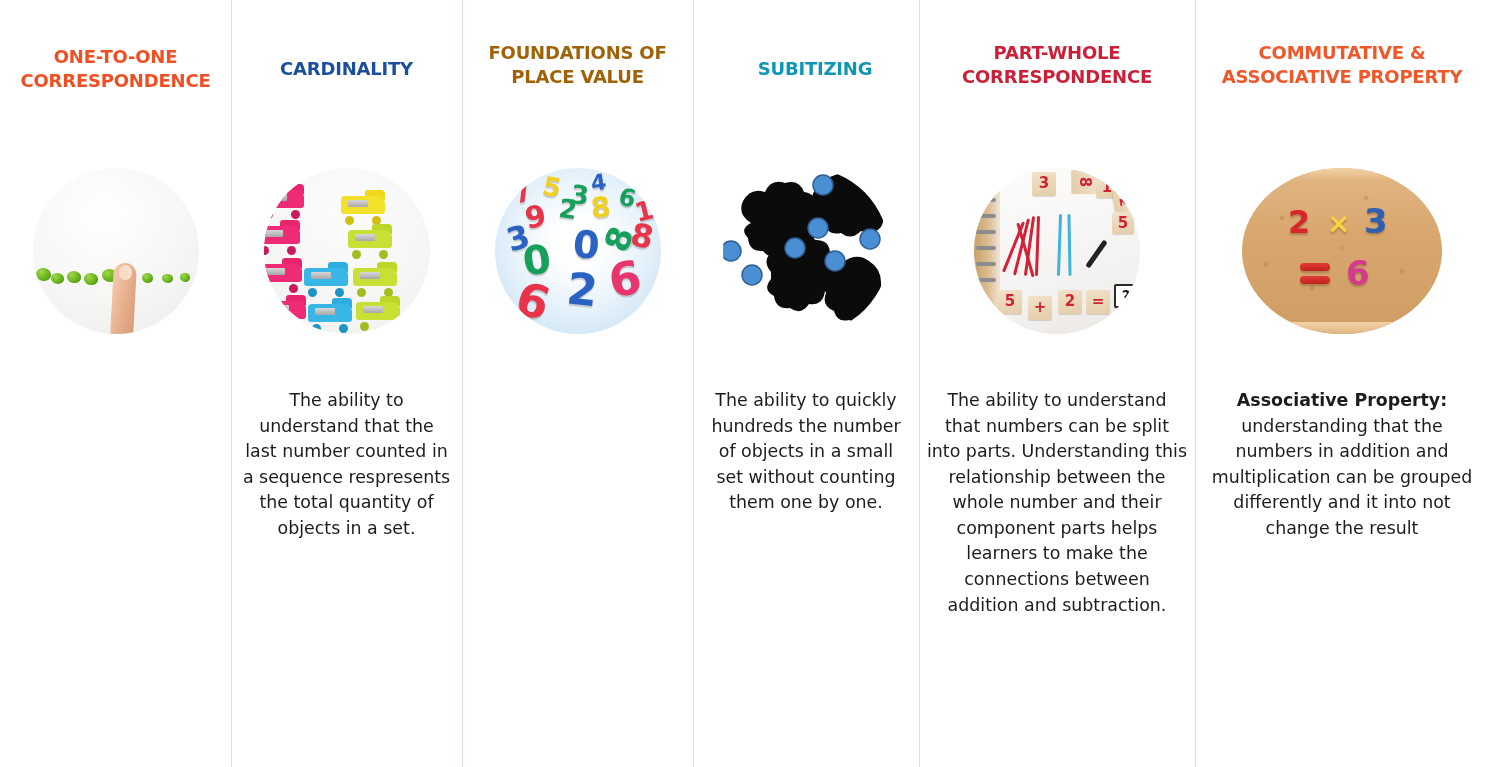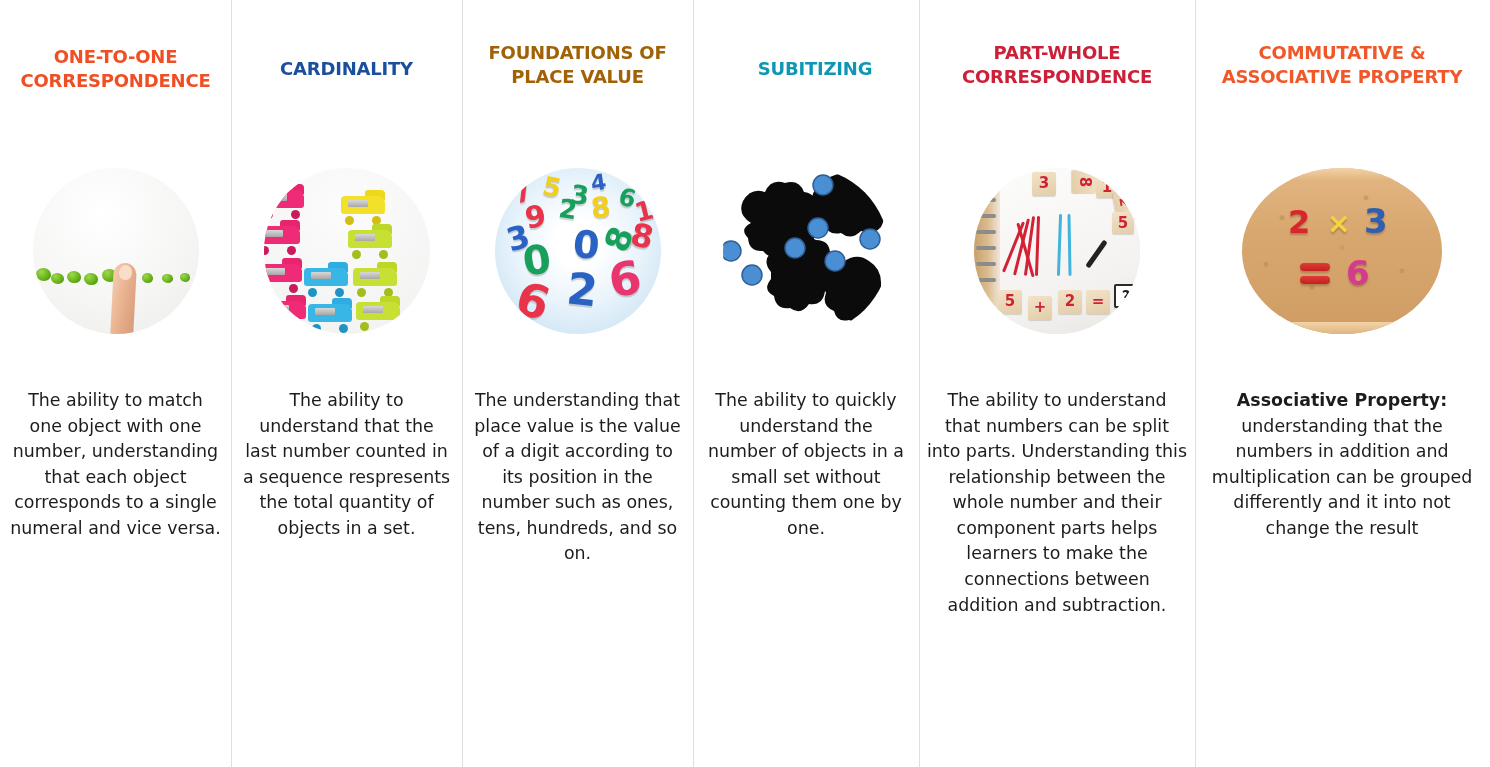--- a/index.html
+++ b/index.html
@@ -247,21 +247,20 @@
       <div class="pea" style="left:21%; top:62%; width:14px; height:12px;"></div>
       <div class="pea" style="left:31%; top:63%; width:14px; height:12px;"></div>
       <div class="pea" style="left:42%; top:61%; width:15px; height:13px;"></div>
       <div class="pea" style="left:54%; top:63%; width:12px; height:10px;"></div>
       <div class="pea" style="left:66%; top:63%; width:11px; height:10px;"></div>
       <div class="pea" style="left:78%; top:64%; width:11px; height:9px;"></div>
       <div class="pea" style="left:89%; top:63%; width:10px; height:9px;"></div>
       <div class="finger"></div>
       <div class="nail"></div>
     </div>
-    <div class="body-text">The ability to match one object with one number, understanding that each object corresponds to a single numeral and vice versa.</div>
   </div>
 
   <div class="col c2">
     <div class="heading" style="color:#1A4F9C">CARDINALITY</div>
     <div class="figure fig-trucks">
       <div class="truck" style="left:-4px; top:22px;">
         <div class="body2" style="background:#e8246e"></div>
           <div class="cab" style="background:#ef2a76"></div>
         <div class="blade"></div>
           <div class="w w1" style="background:#c81a5c"></div>
@@ -348,21 +347,20 @@
       <div class="num" style="left:140px; top:30px; font-size:26px; color:#e8334a; transform:rotate(-14deg);">1</div>
       <div class="num" style="left:12px;  top:54px; font-size:32px; color:#2a62c4; transform:rotate(-16deg);">3</div>
       <div class="num" style="left:28px;  top:72px; font-size:40px; color:#17a05c; transform:rotate(-8deg);">0</div>
       <div class="num" style="left:78px;  top:58px; font-size:38px; color:#2a62c4; transform:rotate(4deg);">0</div>
       <div class="num" style="left:112px; top:54px; font-size:34px; color:#17a05c; transform:rotate(-70deg);">8</div>
       <div class="num" style="left:136px; top:52px; font-size:32px; color:#e8334a; transform:rotate(12deg);">8</div>
       <div class="num" style="left:72px;  top:100px; font-size:44px; color:#2a62c4; transform:rotate(6deg);">2</div>
       <div class="num" style="left:114px; top:88px; font-size:46px; color:#e8356d; transform:rotate(-10deg);">6</div>
       <div class="num" style="left:22px;  top:110px; font-size:46px; color:#e8334a; transform:rotate(18deg);">6</div>
     </div>
-    <div class="body-text">The understanding that place value is the value of a digit according to its position in the number such as ones, tens, hundreds, and so on.</div>
   </div>
 
   <div class="col c4">
     <div class="heading" style="color:#0E97B5">SUBITIZING</div>
     <div class="figure fig-splat">
       <svg viewBox="0 0 166 166" width="166" height="166">
         <g fill="#0b0b0b">
           <path d="M28 55 q-14 -9 -8 -22 q8 -14 22 -9 q6 -14 20 -9 q14 -4 19 9 q14 2 12 17 q9 11 -2 21 q3 15 -11 17 q-7 13 -20 7 q-11 8 -20 -3 q-14 1 -15 -13 q-9 -9 3 -15 z"></path>
           <path d="M96 18 q12 -14 28 -12 q22 2 32 20 q10 18 2 33 q-8 9 -20 4 q-10 10 -20 2 q-13 3 -17 -9 q-13 -3 -10 -16 q-6 -13 5 -22 z"></path>
           <path d="M48 104 q-10 -12 2 -21 q8 -12 22 -7 q9 -12 21 -4 q14 0 14 14 q11 7 4 19 q4 14 -9 18 q-2 15 -16 13 q-8 12 -19 4 q-14 2 -16 -12 q-12 -6 -3 -17 z"></path>
@@ -372,21 +370,21 @@
           <circle cx="100" cy="17" r="10" fill="#4a8fd4" stroke="#2f5f96" stroke-width="1.5"></circle>
           <circle cx="95" cy="60" r="10" fill="#4a8fd4" stroke="#2f5f96" stroke-width="1.5"></circle>
           <circle cx="72" cy="80" r="10" fill="#4a8fd4" stroke="#2f5f96" stroke-width="1.5"></circle>
           <circle cx="8" cy="83" r="10" fill="#4a8fd4" stroke="#2f5f96" stroke-width="1.5"></circle>
           <circle cx="29" cy="107" r="10" fill="#4a8fd4" stroke="#2f5f96" stroke-width="1.5"></circle>
           <circle cx="112" cy="93" r="10" fill="#4a8fd4" stroke="#2f5f96" stroke-width="1.5"></circle>
           <circle cx="147" cy="71" r="10" fill="#4a8fd4" stroke="#2f5f96" stroke-width="1.5"></circle>
         </g>
       </svg>
     </div>
-    <div class="body-text">The ability to quickly understand the number of objects in a small set without counting them one by one.</div>
+    <div class="body-text">The ability to quickly hundreds the number of objects in a small set without counting them one by one.</div>
   </div>
 
   <div class="col c5">
     <div class="heading" style="color:#CC2039">PART-WHOLE CORRESPONDENCE</div>
     <div class="figure fig-partwhole">
       <div class="paper"></div>
       <div class="spiralbar"></div>
       <div class="ring" style="top:14px"></div>
       <div class="ring" style="top:30px"></div>
       <div class="ring" style="top:46px"></div>

